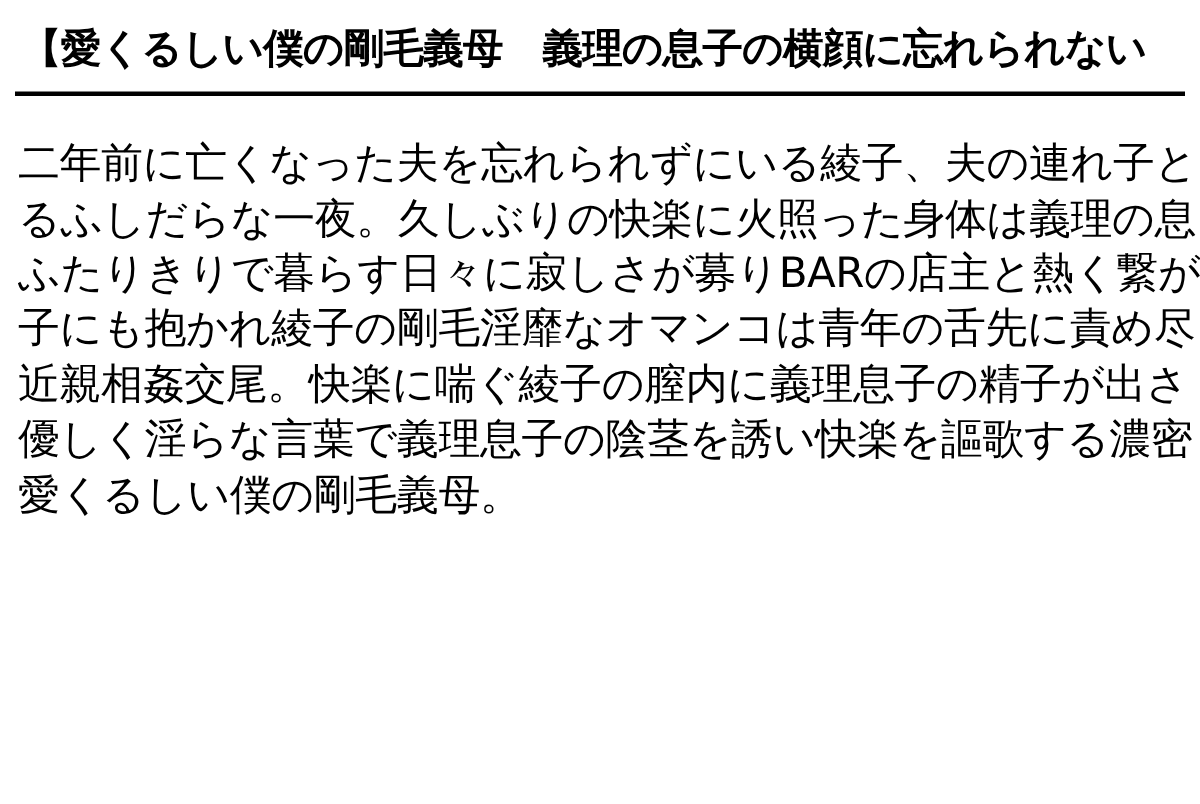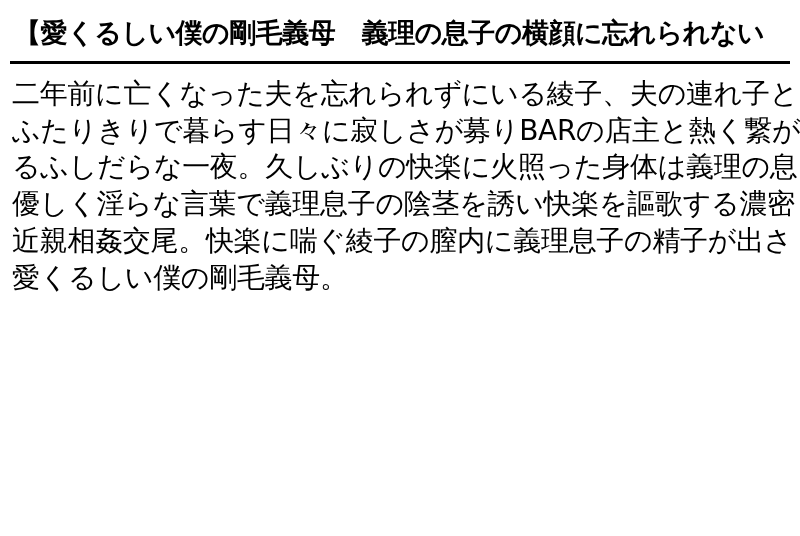--- a/index.html
+++ b/index.html
@@ -30,21 +30,21 @@
     line-height: 1.28;
     letter-spacing: -0.5px;
     white-space: nowrap;
   }
   .divider {
     margin: 10px 10px 0 10px;
     height: 3px;
     background: #000000;
   }
   .body-block {
-    padding: 12px 10px 0 12px;
+    padding: 27px 10px 0 12px;
   }
   .body-line {
     font-size: 28px;
     font-weight: normal;
     line-height: 1.32;
     letter-spacing: -0.3px;
     white-space: nowrap;
   }
 </style>
 </head>
@@ -53,20 +53,21 @@
 <div class="page">
 
   <div class="title-block">
     <div class="title-line">【愛くるしい僕の剛毛義母　義理の息子の横顔に忘れられない</div>
   </div>
 
   <div class="divider"></div>
 
   <div class="body-block">
     <div class="body-line">二年前に亡くなった夫を忘れられずにいる綾子、夫の連れ子と</div>
+    <div class="body-line">るふしだらな一夜。久しぶりの快楽に火照った身体は義理の息</div>
     <div class="body-line">ふたりきりで暮らす日々に寂しさが募りBARの店主と熱く繋が</div>
-    <div class="body-line">るふしだらな一夜。久しぶりの快楽に火照った身体は義理の息</div>
+    <div class="body-line">子にも抱かれ綾子の剛毛淫靡なオマンコは青年の舌先に責め尽</div>
+    <div class="body-line">近親相姦交尾。快楽に喘ぐ綾子の膣内に義理息子の精子が出さ</div>
     <div class="body-line">優しく淫らな言葉で義理息子の陰茎を誘い快楽を謳歌する濃密</div>
-    <div class="body-line">近親相姦交尾。快楽に喘ぐ綾子の膣内に義理息子の精子が出さ</div>
     <div class="body-line">愛くるしい僕の剛毛義母。</div>
   </div>
 
 </div>
 
 </body></html>

